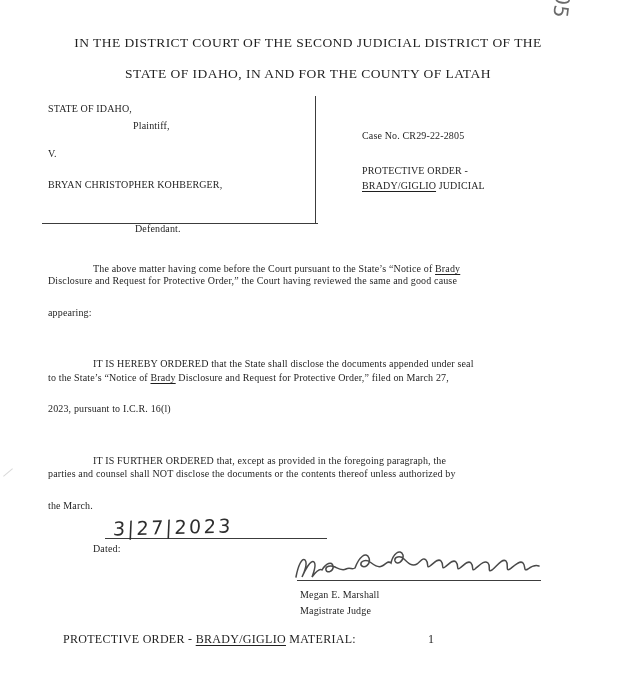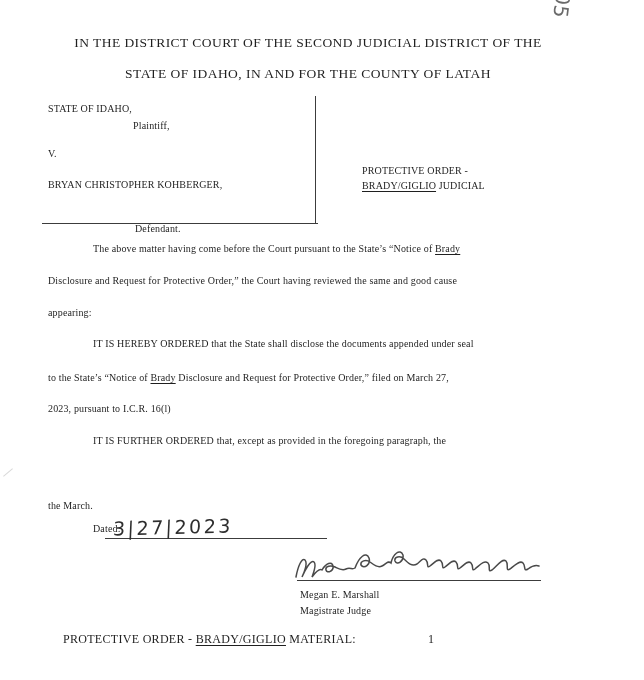--- a/index.html
+++ b/index.html
@@ -8,21 +8,21 @@
     width:644px; height:680px;
     background:#ffffff;
     overflow:hidden;
     font-family:"Liberation Serif", serif;
     color:#1f1f1f;
   }
   .txt { position:absolute; white-space:nowrap; font-size:10px; line-height:18px; letter-spacing:0.15px; }
   .title { font-size:13.5px; letter-spacing:0.45px; width:616px; text-align:center; }
   .small { font-size:12px; line-height:14px; letter-spacing:0.3px;margin-left:8px; }
   .u { text-decoration:underline; text-underline-offset:2px; }
-  .indent { padding-left:45px; }
+  .indent { padding-left:45px;margin-top:20px; }
   .rule { position:absolute; background:#3c3c3c; }
   .handwriting {
     position:absolute;
     font-family:"DejaVu Sans", sans-serif;
     color:#2e2e2e;
   }
   .hand-date {
     font-size:19px;
     letter-spacing:2.5px;
     transform:rotate(-1.5deg) skewX(-4deg);
@@ -55,32 +55,34 @@
 
   <div class="txt" style="left:48px; top:100px;">STATE OF IDAHO,</div>
   <div class="txt" style="left:133px; top:117px;">Plaintiff,</div>
   <div class="txt" style="left:48px; top:145px;">V.</div>
   <div class="txt" style="left:48px; top:176px;">BRYAN CHRISTOPHER KOHBERGER,</div>
   <div class="txt" style="left:135px; top:195px;margin-top:25px;">Defendant.</div>
 
   <div class="rule" style="left:315px; top:96px; width:1px; height:127px;"></div>
   <div class="rule" style="left:42px; top:223px; width:276px; height:1px;"></div>
 
+  <div class="txt" style="left:362px; top:127px;">Case No. CR29-22-2805</div>
   <div class="txt" style="left:362px; top:162px;">PROTECTIVE ORDER -</div>
   <div class="txt" style="left:362px; top:177px;"><span class="u">BRADY/GIGLIO</span><span> JUDICIAL</span></div>
 
   <div class="txt indent" style="left:48px; top:240px;"><span>The above matter having come before the Court pursuant to the State’s “Notice of </span><span class="u">Brady</span></div>
   <div class="txt" style="left:48px; top:272px;"><span>Disclosure and Request for Protective Order,” the Court having reviewed the same and good cause</span></div>
   <div class="txt" style="left:48px; top:304px;"><span>appearing:</span></div>
 
   <div class="txt indent" style="left:48px; top:335px;"><span>IT IS HEREBY ORDERED that the State shall disclose the documents appended under seal</span></div>
   <div class="txt" style="left:48px; top:369px;"><span>to the State’s “Notice of </span><span class="u">Brady</span><span> Disclosure and Request for Protective Order,” filed on March 27,</span></div>
   <div class="txt" style="left:48px; top:400px;"><span>2023, pursuant to I.C.R. 16(l)</span></div>
 
   <div class="txt indent" style="left:48px; top:432px;"><span>IT IS FURTHER ORDERED that, except as provided in the foregoing paragraph, the</span></div>
+  <div class="txt" style="left:48px; top:465px;"><span>parties and counsel shall NOT disclose the documents or the contents thereof unless authorized by</span></div>
   <div class="txt" style="left:48px; top:497px;"><span>the March.</span></div>
 
   <div class="txt indent" style="left:48px; top:520px;">Dated:</div>
   <div class="rule" style="left:105px; top:538px; width:222px; height:1px;"></div>
   <div class="handwriting hand-date" style="left:113px; top:516px;">3|27|2023</div>
 
   <svg class="sig" style="left:292px; top:546px;" width="250" height="40" viewBox="0 0 250 40" aria-label="Megan E Marshall">
     <path fill="none" stroke="#4a4a4a" stroke-width="1.5" stroke-linecap="round" d="M4,31 C6,20 10,11 13,14 C16,17 12,27 10,31
          C13,24 19,13 22,16 C25,19 21,28 20,31
          C23,27 27,22 30,24 C34,17 40,15 41,20 C42,25 35,28 34,24 C33,20 39,19 43,21

